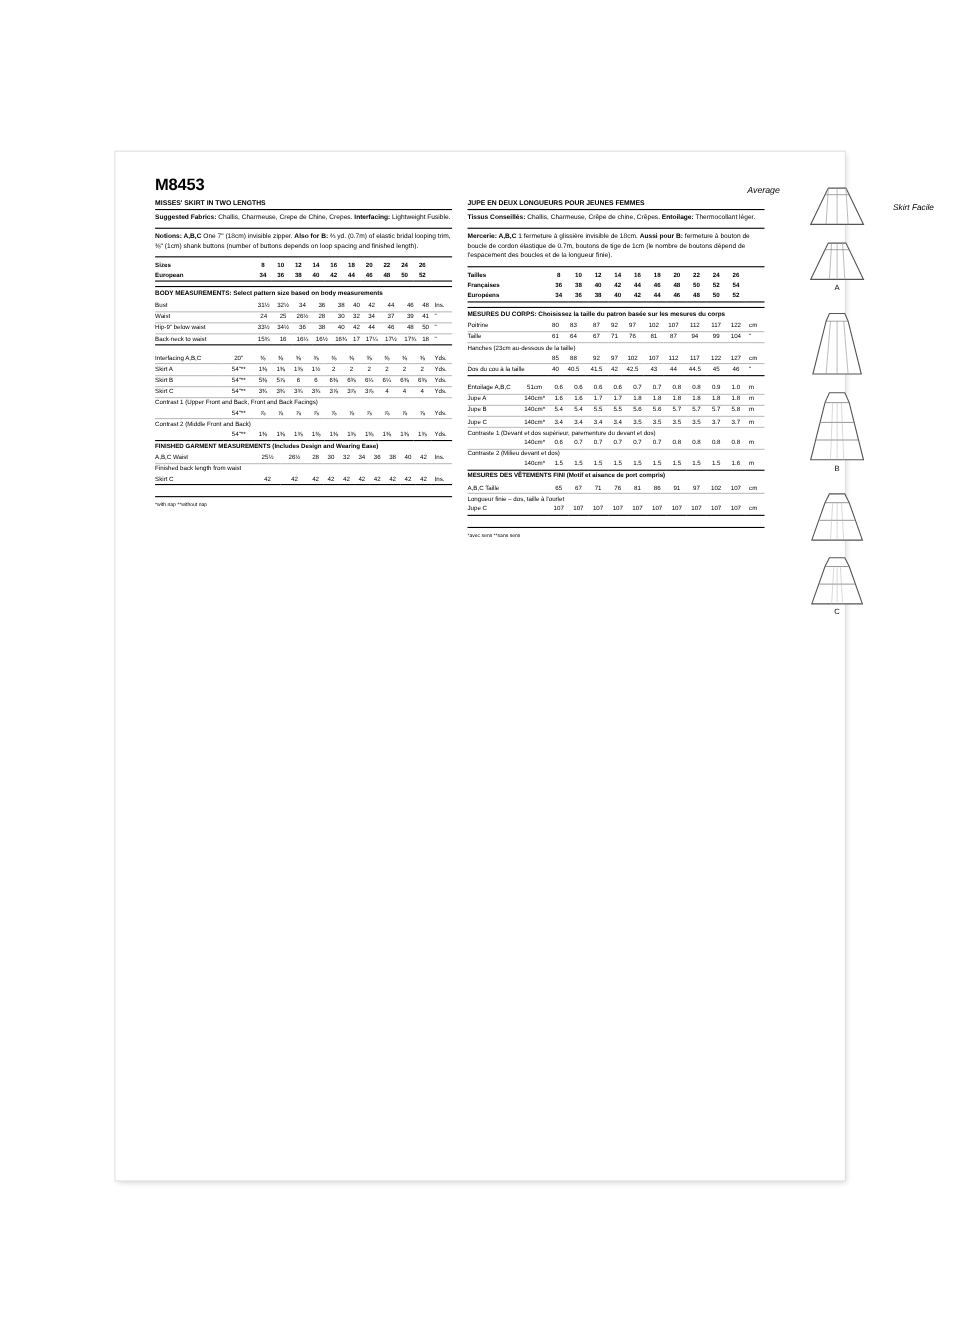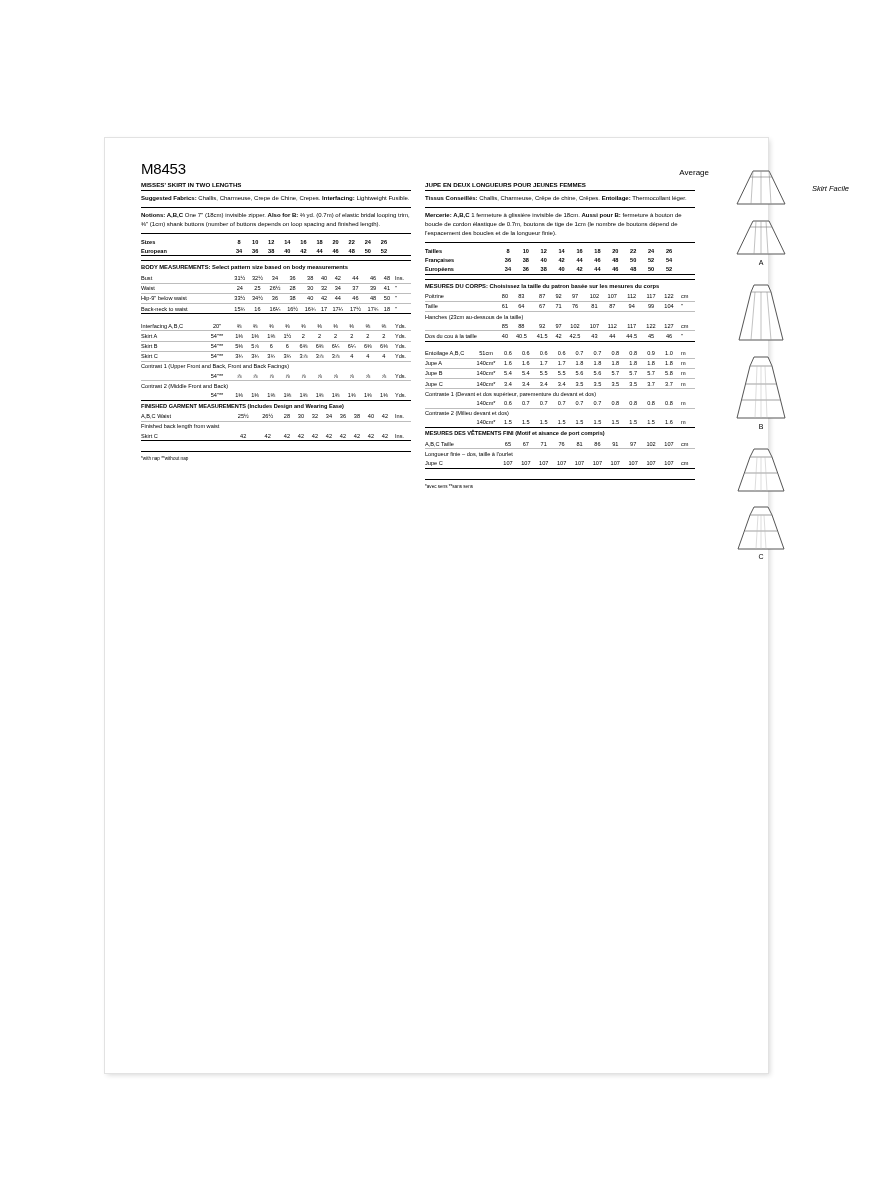--- a/index.html
+++ b/index.html
@@ -7,22 +7,22 @@
   .page{position:relative;width:873px;height:1200px;background:#ffffff;}
   .sheet{position:absolute;left:105px;top:138px;width:663px;height:935px;background:#ffffff;
          box-shadow:0 0 0 1px #e2e2e2, 2px 2px 5px rgba(0,0,0,.16);}
   .content{position:absolute;left:36px;top:22px;width:600px;}
   .cols{display:flex;gap:14px;}
   .col{width:270px;}
   .col-right{width:270px;}
   .artcol{position:absolute;left:588px;top:8px;width:64px;}
 
   .hdr{display:flex;justify-content:space-between;align-items:flex-end;}
-  .pattern-no{font-size:15px;font-weight:normal;letter-spacing:-.2px;}
-  .diff{font-size:8px;}
+  .pattern-no{font-size:15px;font-weight:bold;letter-spacing:-.2px;}
+  .diff{font-size:8px;font-style:italic;}
   .diff-fr{position:absolute;left:588px;top:24px;width:120px;text-align:right;font-size:7.5px;font-style:italic;}
 
   .title{font-size:6.2px;font-weight:bold;margin-top:4px;padding-bottom:2px;border-bottom:.8px solid #000;}
   .para{font-size:6px;line-height:1.5;margin-top:3px;}
   .para b{font-weight:bold;}
   .rule{border-top:.8px solid #000;margin-top:4px;}
 
   table.t{width:100%;border-collapse:collapse;font-size:5.6px;margin-top:3px;}
   table.t td{padding:1.6px 0;vertical-align:bottom;}
   table.t td.lbl{text-align:left;white-space:nowrap;}

